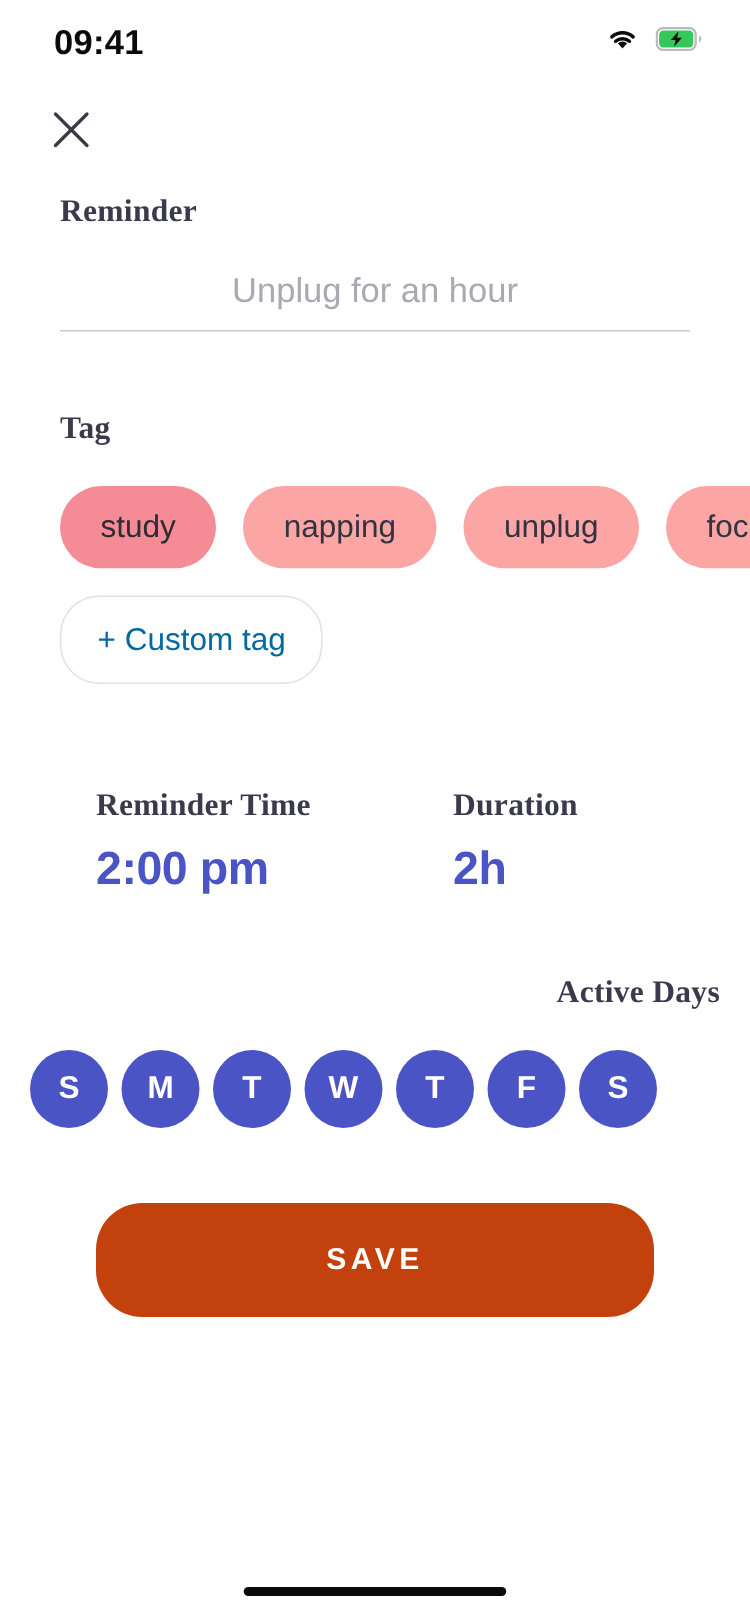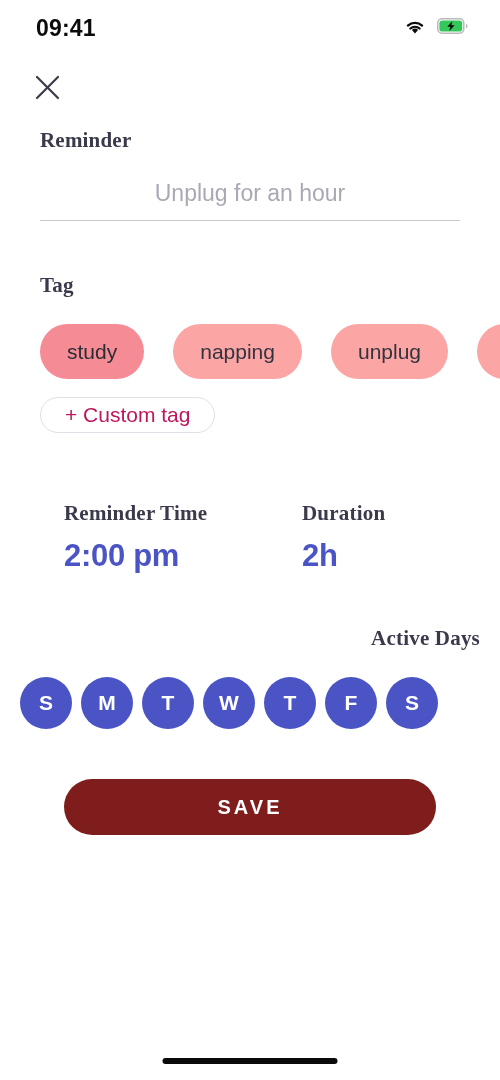--- a/index.html
+++ b/index.html
@@ -91,21 +91,21 @@
     text-align:center;
   }
   .reminder-input::placeholder { color:#a9a9b4; }
 
   
   .block-tag { margin-top:52px; }
   .block-tag .section-title { padding:0 40px; }
 
   .chip-row {
     display:flex;
-    gap:29px;
+    gap:18px;
     margin-top:26px;
     padding:0 40px;
     overflow-x:hidden;
     white-space:nowrap;
     text-align:center;
   }
   .chip {
     flex:0 0 auto;
     height:55px;
     padding:0 27px;
@@ -122,27 +122,27 @@
   .chip.selected {
     background:#f58b95;
     color:#2c2c34;
   }
 
   .custom-tag-row { padding:0 40px; margin-top:18px; }
   .chip-custom {
     display:inline-flex;
     align-items:center;
     justify-content:center;
-    height:36px;
+    height:59px;
     padding:0 24px;
     border-radius:26px;
     border:1.4px solid #e0e0e6;
     background:#ffffff;
     font-size:21px;
-    color:#be185d;
+    color:#0369a1;
     cursor:pointer;
     font-family:"Liberation Sans", sans-serif;
   }
 
   
   .block-time {
     margin-top:68px;
     padding:0 40px;
     display:flex;
   }
@@ -175,24 +175,24 @@
     font-size:21px;
     font-weight:bold;
     cursor:pointer;
     font-family:"Liberation Sans", sans-serif;
   }
 
   
   .save-wrap { margin-top:50px; padding:0 64px; }
   .save-btn {
     width:100%;
-    height:56px;
+    height:76px;
     border:none;
     border-radius:31px;
-    background:#7f1d1d;
+    background:#c2410c;
     color:#ffffff;
     font-size:20px;
     font-weight:bold;
     letter-spacing:3px;
     cursor:pointer;
     font-family:"Liberation Sans", sans-serif;
   }
 
   
   .home-indicator {

